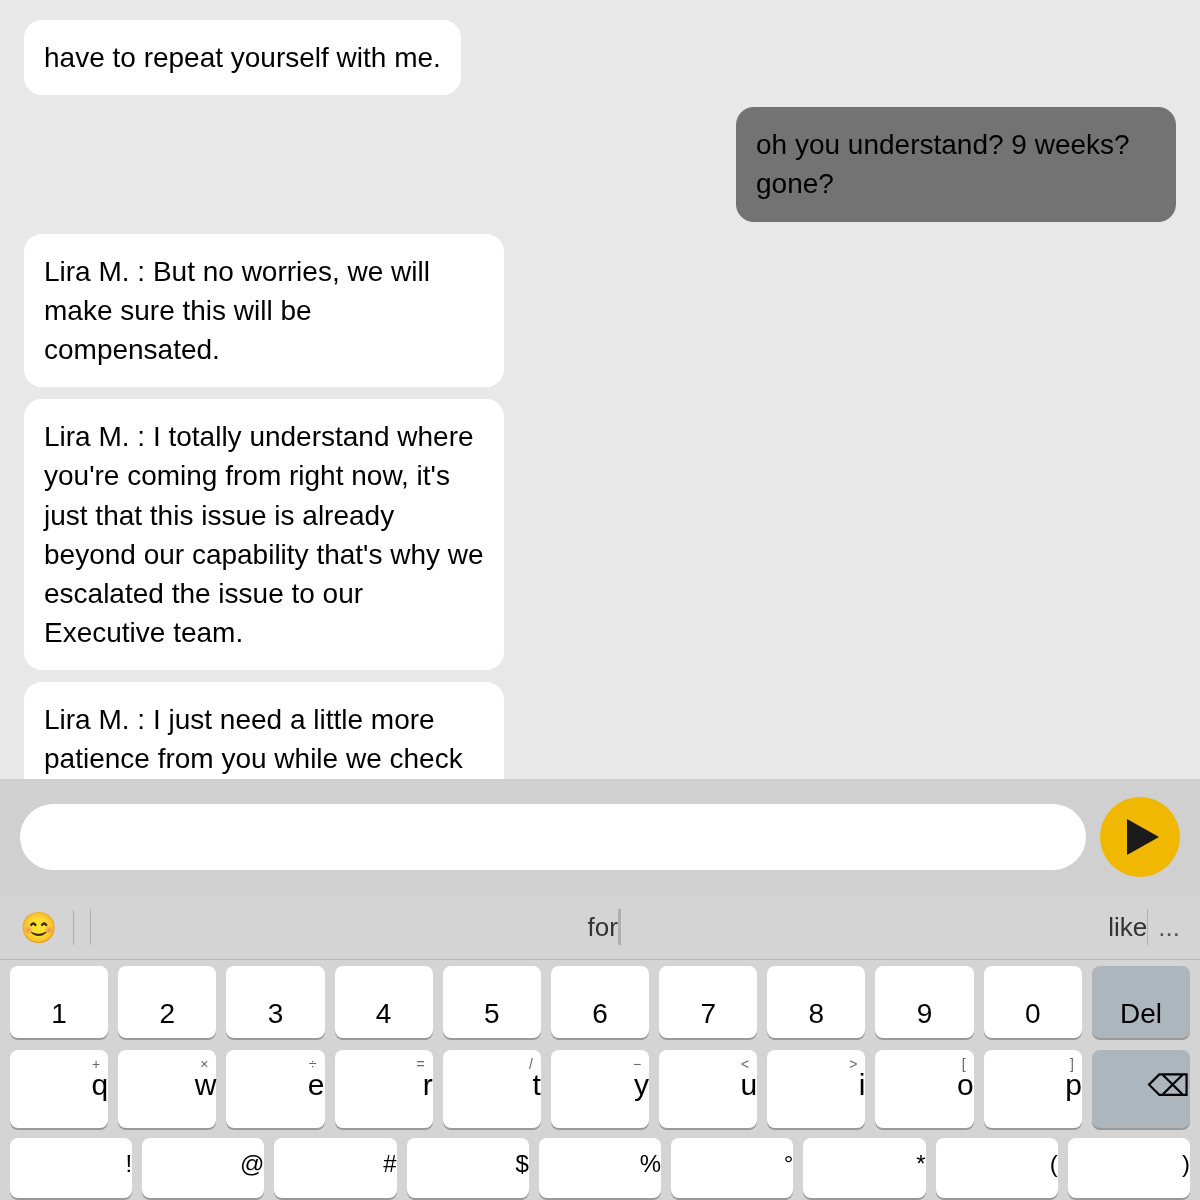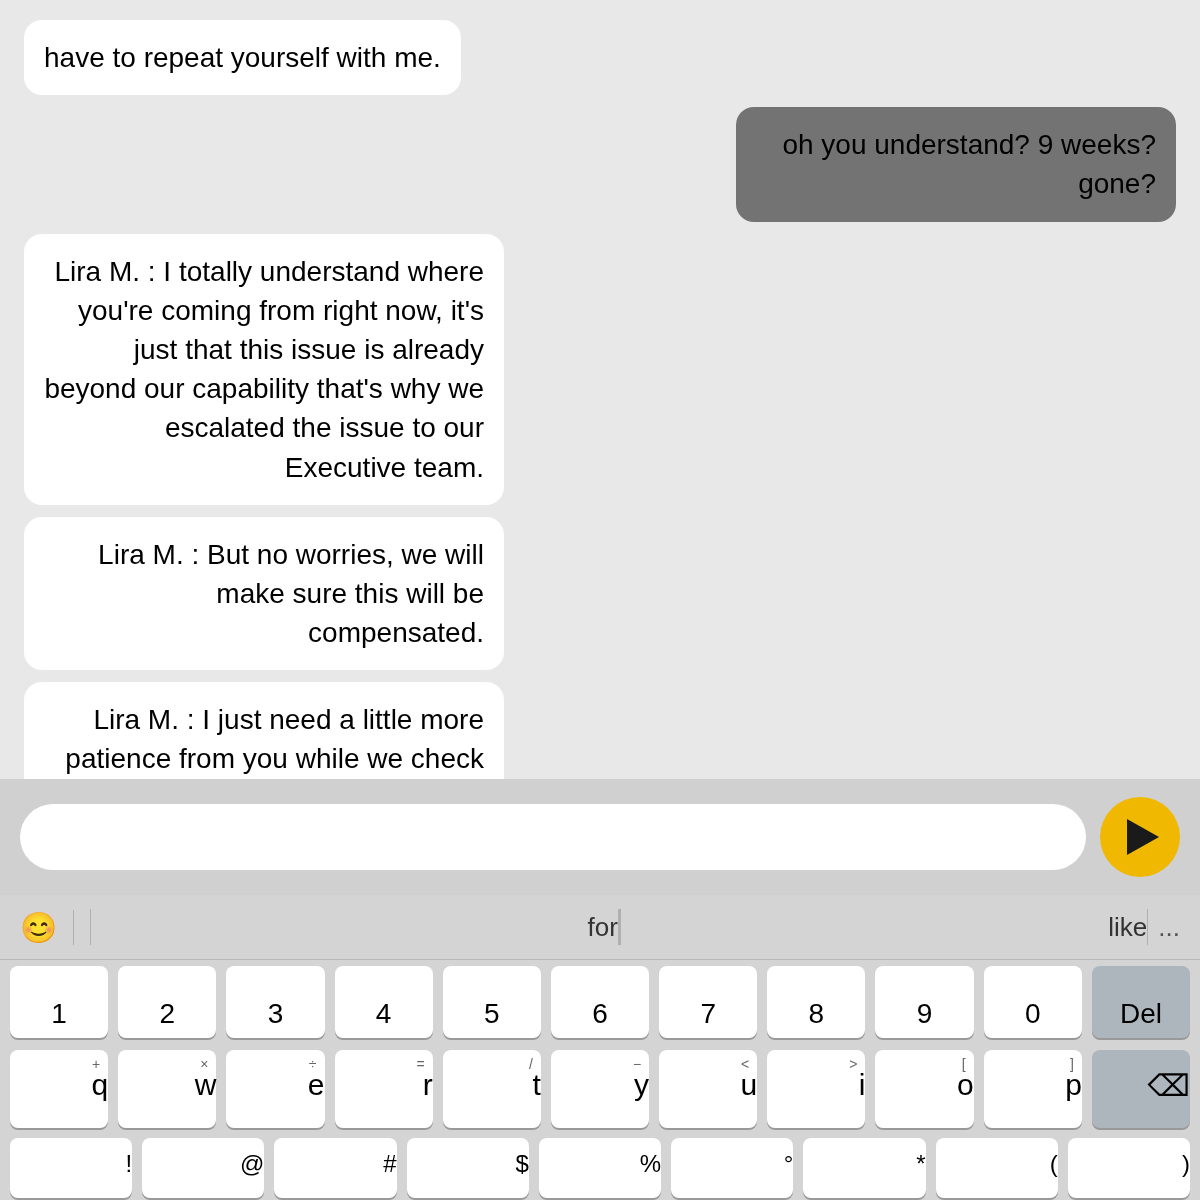--- a/index.html
+++ b/index.html
@@ -28,21 +28,20 @@
       gap: 12px;
     }
 
     .message-bubble {
       max-width: 480px;
       padding: 18px 20px;
       border-radius: 18px;
       font-size: 28px;
       line-height: 1.4;
       color: #000;
-      text-align: right;
     }
 
     .message-left {
       background-color: #ffffff;
       align-self: flex-start;
       border-radius: 18px;
     }
 
     .message-right {
       background-color: #737373;
@@ -211,25 +210,25 @@
 
   <div class="message-bubble message-left">
     <span>have to repeat yourself with me.</span>
   </div>
 
   <div class="message-bubble message-right">
     <span>oh you understand? 9 weeks? gone?</span>
   </div>
 
   <div class="message-bubble message-left">
+    <span>Lira M. : But no worries, we will make sure this will be compensated.</span>
+  </div>
+
+  <div class="message-bubble message-left">
     <span>Lira M. : I totally understand where you're coming from right now, it's just that this issue is already beyond our capability that's why we escalated the issue to our Executive team.</span>
-  </div>
-
-  <div class="message-bubble message-left">
-    <span>Lira M. : But no worries, we will make sure this will be compensated.</span>
   </div>
 
   <div class="message-bubble message-left">
     <span>Lira M. : I just need a little more patience from you while we check every possible option here.</span>
   </div>
 
 </div>
 
 <div class="input-area">
   <input class="message-input" type="text" placeholder="" style="">

